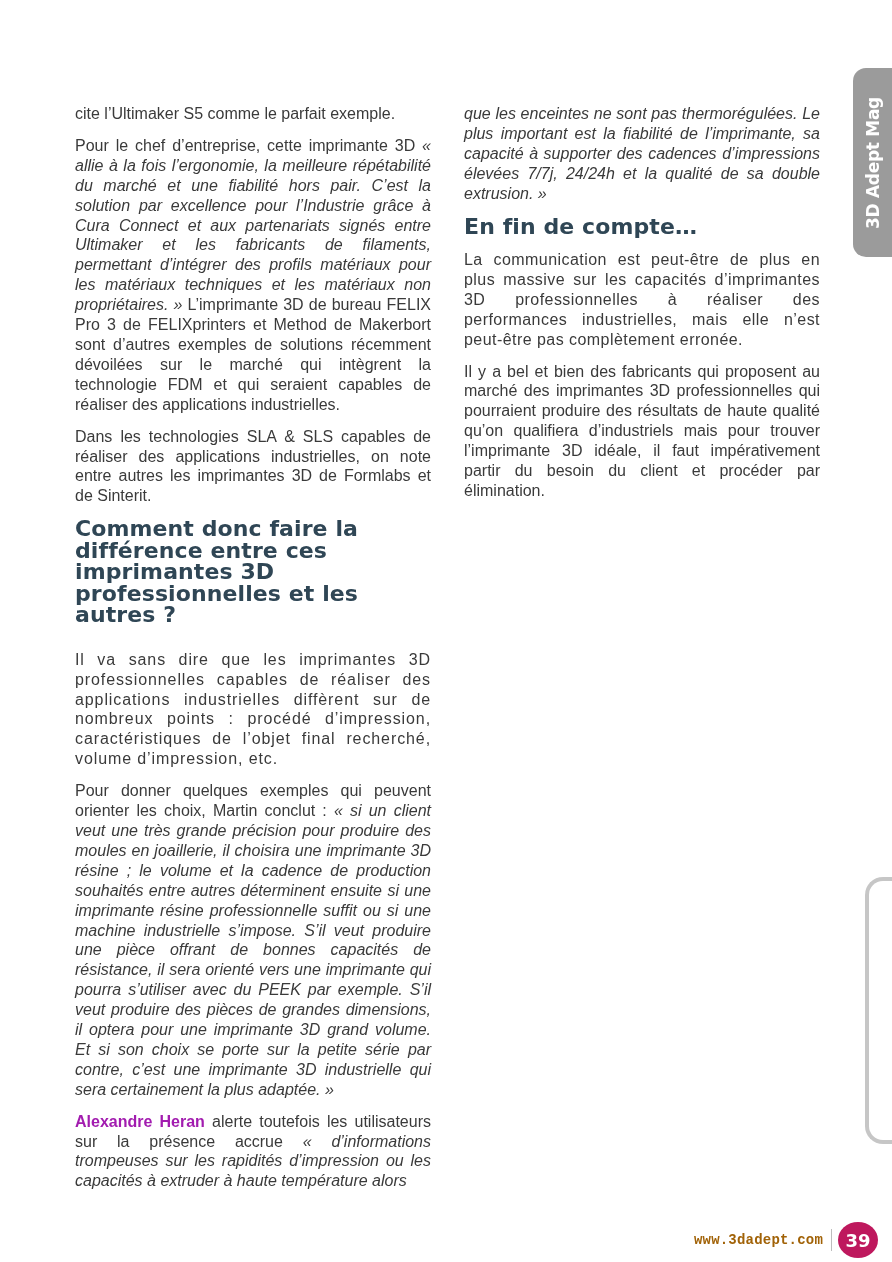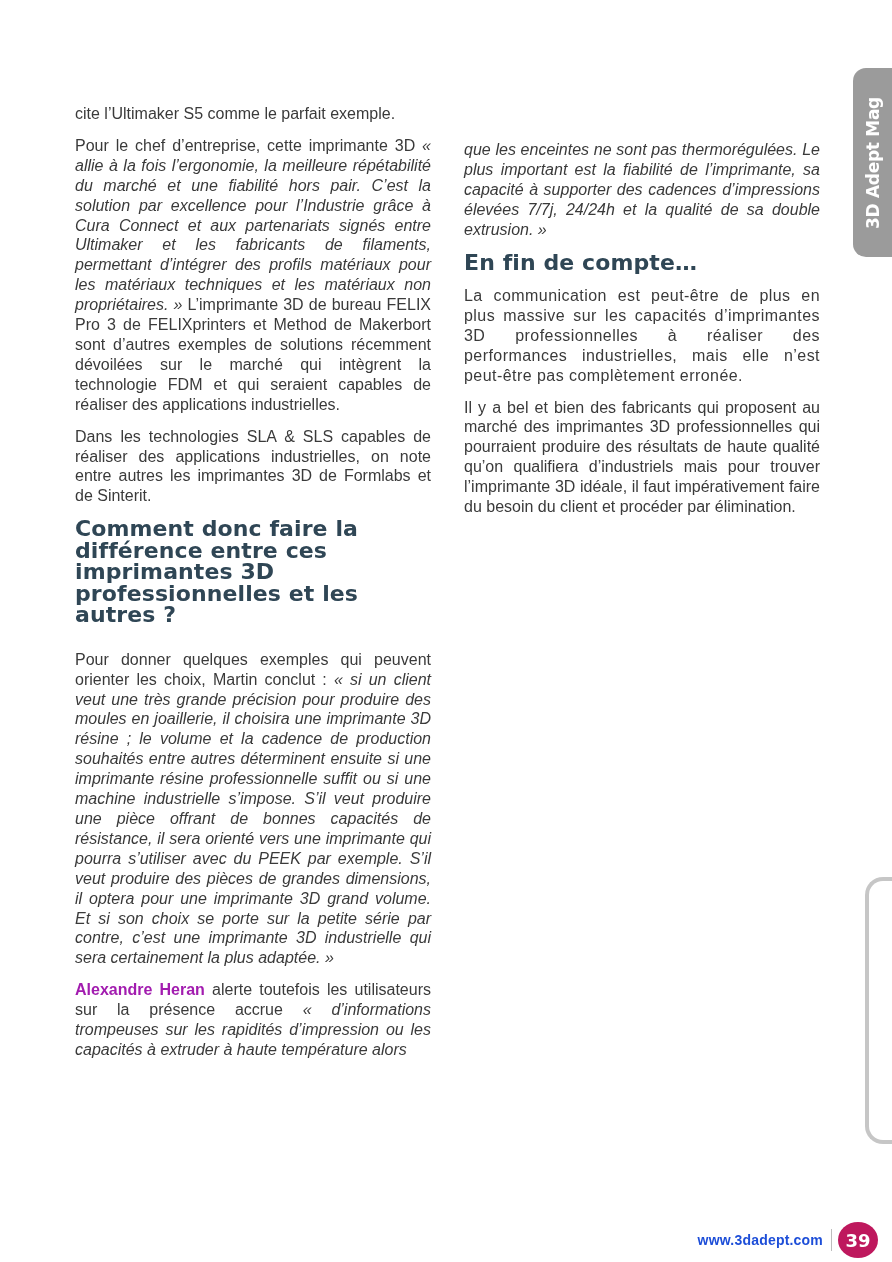--- a/index.html
+++ b/index.html
@@ -9,21 +9,21 @@
     position: relative;
     overflow: hidden;
     font-family: "Liberation Sans", sans-serif;
     color: #3a3a3a;
   }
   .col {
     position: absolute;
     top: 104px;
   }
   .col-left { left: 75px; width: 356px; }
-  .col-right { left: 464px; width: 356px; margin-top: 36px; }
+  .col-right { left: 464px; width: 356px; }
 
   p {
     margin: 0 0 12px 0;
     font-size: 16px;
     line-height: 19.9px;
     text-align: justify;
   }
   .col-left p.first { }
   em { font-style: italic; }
   strong { font-weight: bold; color: #a21caf; }
@@ -73,23 +73,23 @@
   }
 
   
   .footer {
     position: absolute;
     right: 14px; top: 1222px;
     height: 36px;
     display: flex; align-items: center;
   }
   .footer-url {
-    font-family: Liberation Sans, sans-serif;
+    font-family: Liberation Mono, monospace;
     font-weight: bold;
-    color: #1d4ed8;
+    color: #a16207;
     font-size: 14px;
     letter-spacing: 0.2px;
   }
   .footer-sep {
     width: 1px; height: 22px;
     background: #bdbdbd;
     margin: 0 6px 0 8px;
   }
   .page-num {
     width: 40px; height: 36px;
@@ -113,33 +113,34 @@
 
 <div class="col col-left">
   <p class="first">cite l’Ultimaker S5 comme le parfait exemple.</p>
 
   <p><span>Pour le chef d’entreprise, cette imprimante 3D </span><em>« allie à la fois l’ergonomie, la meilleure répétabilité du marché et une fiabilité hors pair. C’est la solution par excellence pour l’Industrie grâce à Cura Connect et aux partenariats signés entre Ultimaker et les fabricants de filaments, permettant d’intégrer des profils matériaux pour les matériaux techniques et les matériaux non propriétaires. »</em><span> L’imprimante 3D de bureau FELIX Pro 3 de FELIXprinters et Method de Makerbort sont d’autres exemples de solutions récemment dévoilées sur le marché qui intègrent la technologie FDM et qui seraient capables de réaliser des applications industrielles.</span></p>
 
   <p>Dans les technologies SLA &amp; SLS capables de réaliser des applications industrielles, on note entre autres les imprimantes 3D de Formlabs et de Sinterit.</p>
 
   <h2>Comment donc faire la différence entre ces imprimantes 3D professionnelles et les autres ?</h2>
 
+  <p class="tracked">Il va sans dire que les imprimantes 3D professionnelles capables de réaliser des applications industrielles diffèrent sur de nombreux points : procédé d’impression, caractéristiques de l’objet final recherché, volume d’impression, etc.</p>
 
   <p><span>Pour donner quelques exemples qui peuvent orienter les choix, Martin conclut : </span><em>« si un client veut une très grande précision pour produire des moules en joaillerie, il choisira une imprimante 3D résine ; le volume et la cadence de production souhaités entre autres déterminent ensuite si une imprimante résine professionnelle suffit ou si une machine industrielle s’impose. S’il veut produire une pièce offrant de bonnes capacités de résistance, il sera orienté vers une imprimante qui pourra s’utiliser avec du PEEK par exemple. S’il veut produire des pièces de grandes dimensions, il optera pour une imprimante 3D grand volume. Et si son choix se porte sur la petite série par contre, c’est une imprimante 3D industrielle qui sera certainement la plus adaptée. »</em></p>
 
   <p><strong>Alexandre Heran</strong><span> alerte toutefois les utilisateurs sur la présence accrue </span><em>« d’informations trompeuses sur les rapidités d’impression ou les capacités à extruder à haute température alors</em></p>
 </div>
 
 <div class="col col-right">
   <p><em>que les enceintes ne sont pas thermorégulées. Le plus important est la fiabilité de l’imprimante, sa capacité à supporter des cadences d’impressions élevées 7/7j, 24/24h et la qualité de sa double extrusion. »</em></p>
 
   <h2>En fin de compte…</h2>
 
   <p class="tracked-sm">La communication est peut-être de plus en plus massive sur les capacités d’imprimantes 3D professionnelles à réaliser des performances industrielles, mais elle n’est peut-être pas complètement erronée.</p>
 
-  <p>Il y a bel et bien des fabricants qui proposent au marché des imprimantes 3D professionnelles qui pourraient produire des résultats de haute qualité qu’on qualifiera d’industriels mais pour trouver l’imprimante 3D idéale, il faut impérativement faire du besoin du client et procéder par élimination.</p>
+  <p>Il y a bel et bien des fabricants qui proposent au marché des imprimantes 3D professionnelles qui pourraient produire des résultats de haute qualité qu’on qualifiera d’industriels mais pour trouver l’imprimante 3D idéale, il faut impérativement partir du besoin du client et procéder par élimination.</p>
 </div>
 
 <div class="footer">
   <span class="footer-url">www.3dadept.com</span>
   <span class="footer-sep"></span>
   <span class="page-num">39</span>
 </div>
 
 </body></html>

